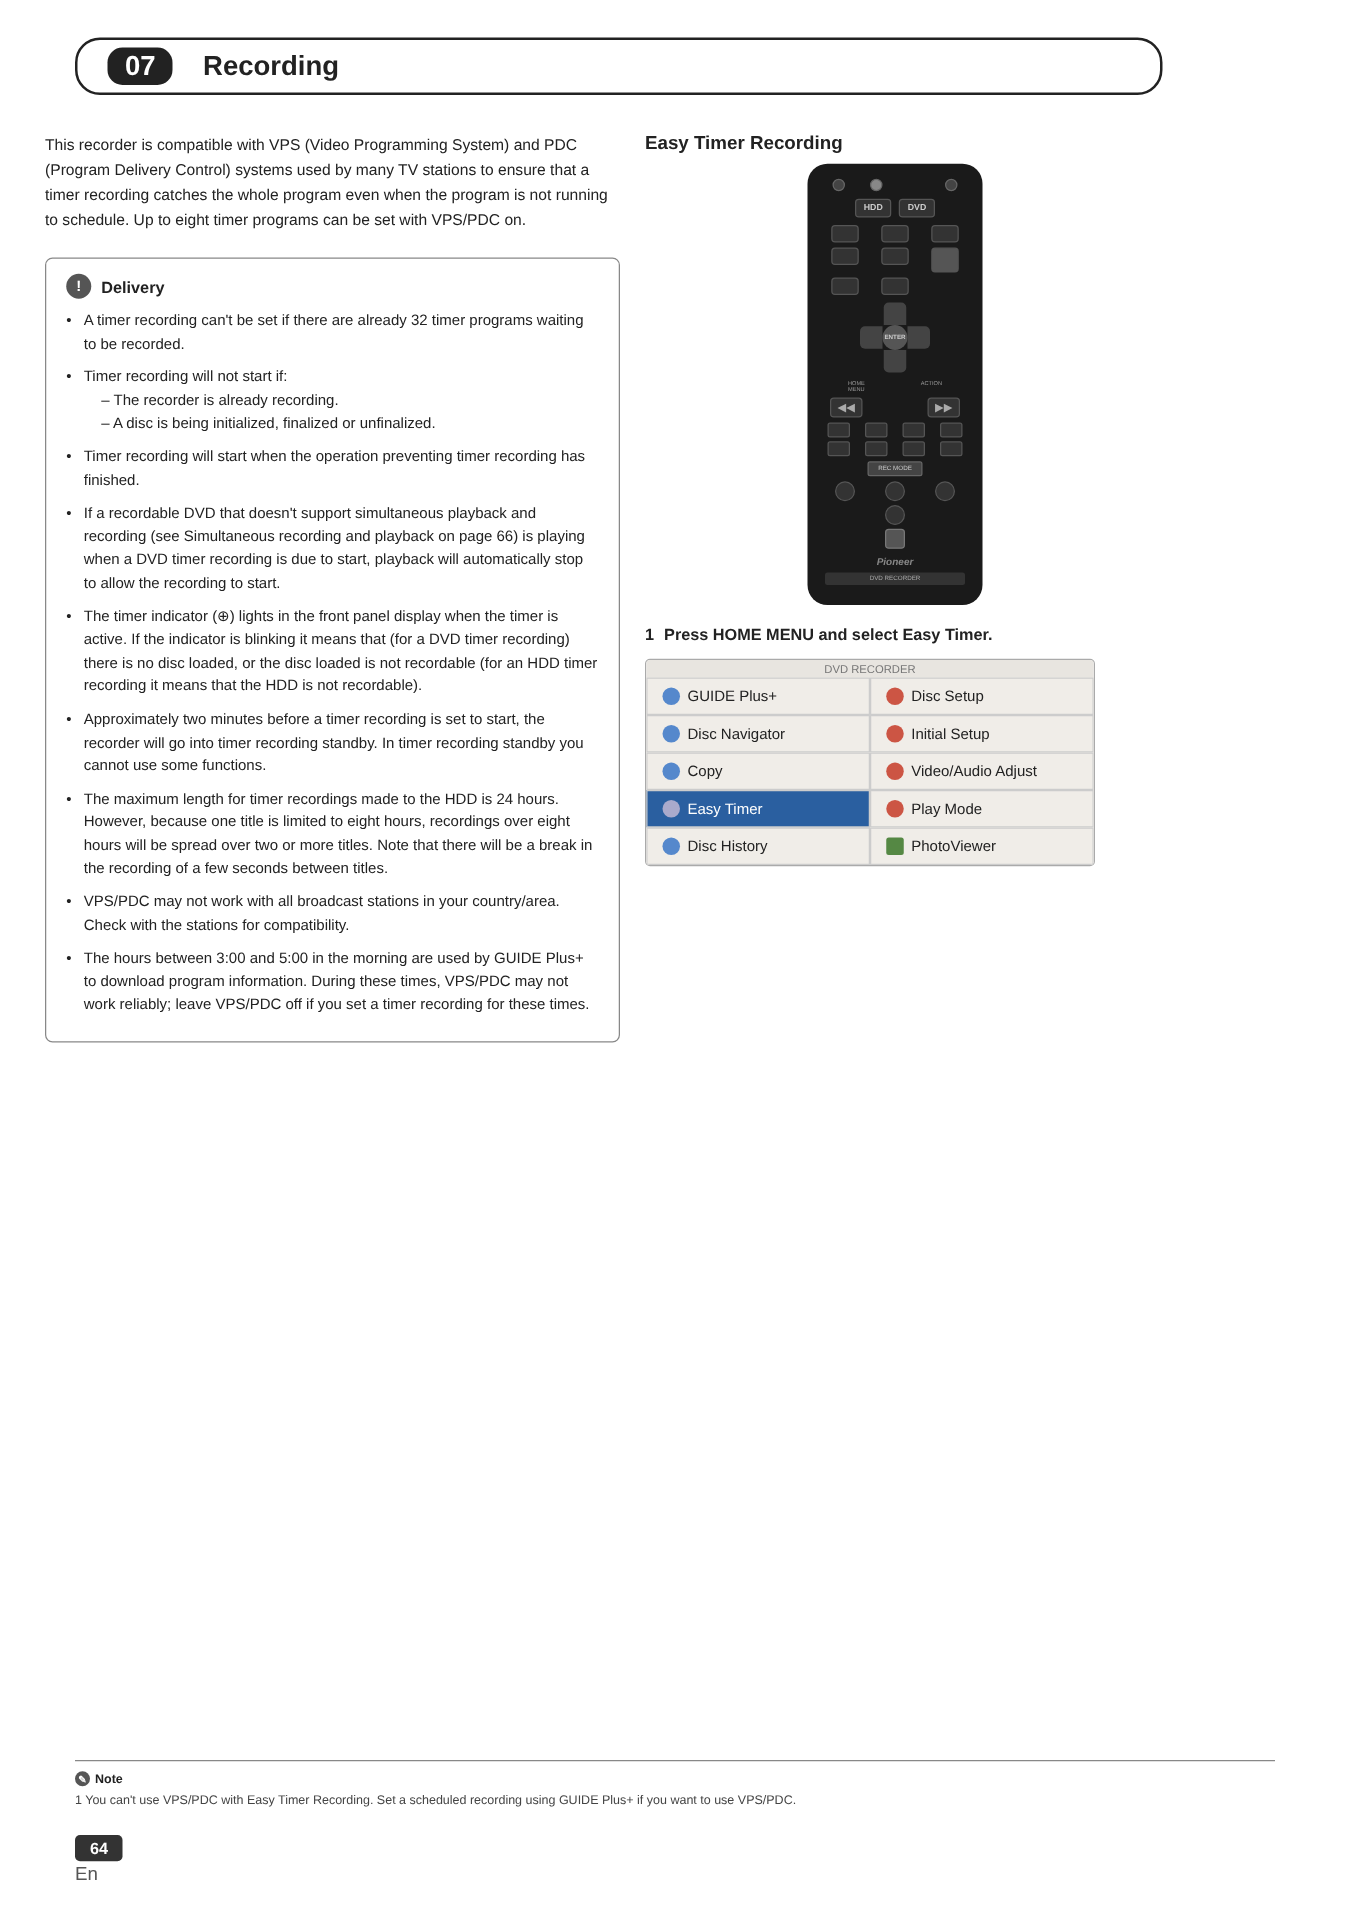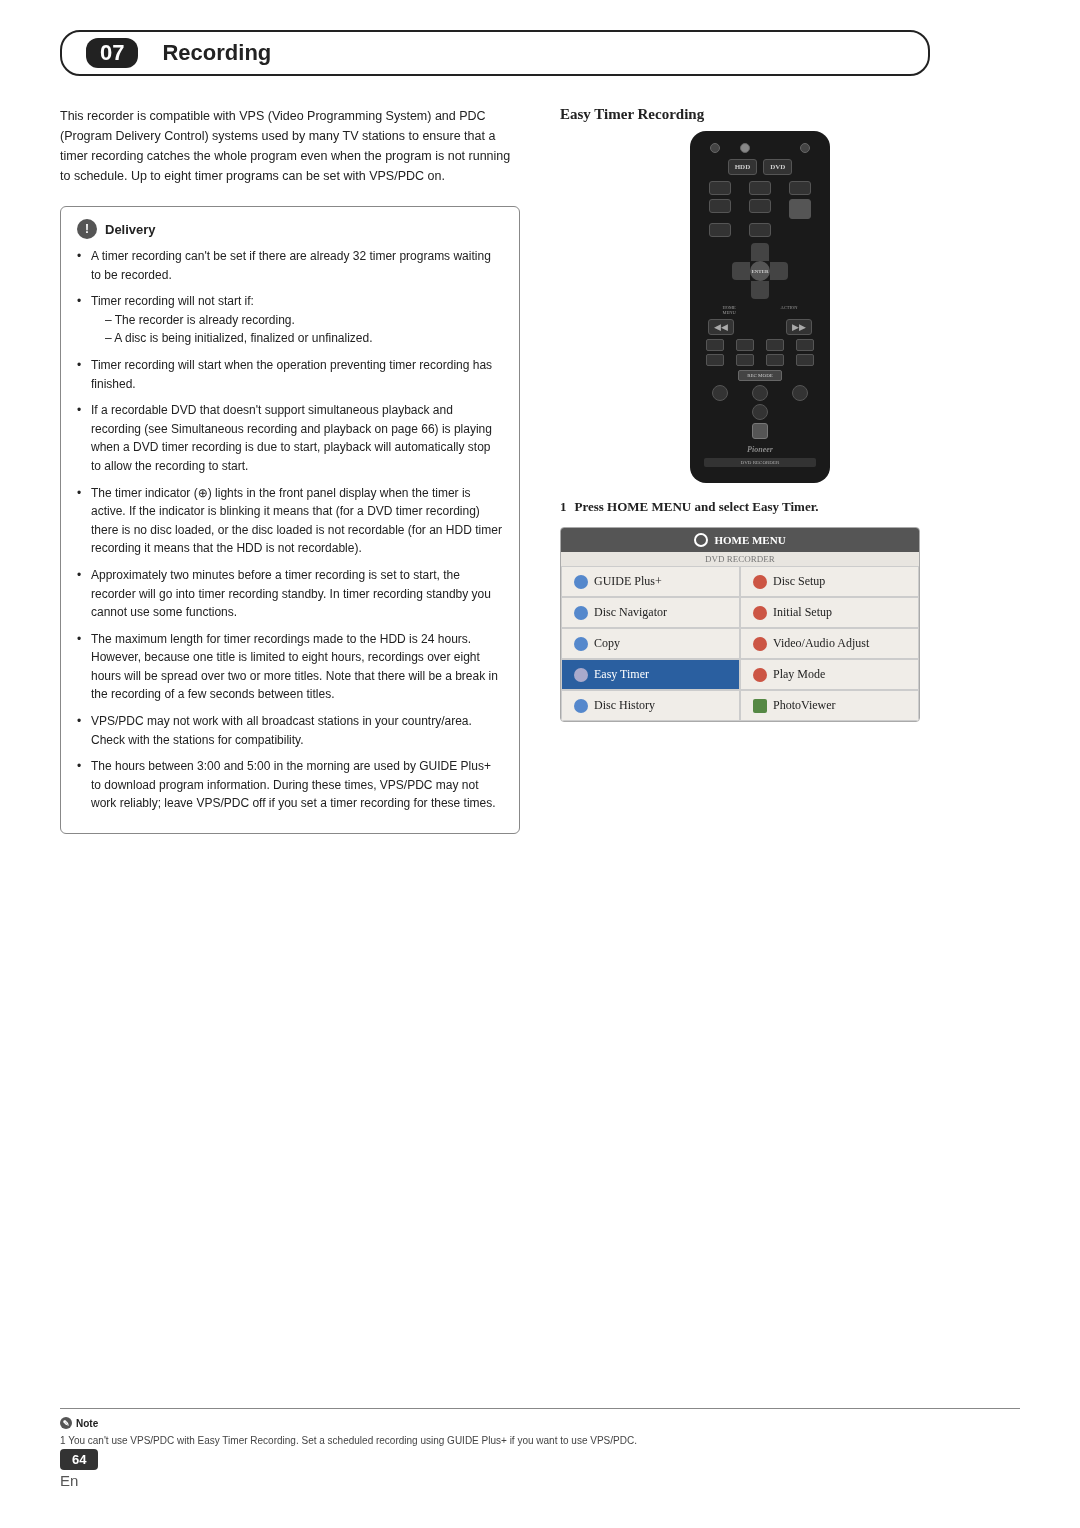--- a/index.html
+++ b/index.html
@@ -35,33 +35,32 @@
     }
     .page-title {
       font-size: 22px;
       font-weight: bold;
       color: #222;
     }
 
     
     .content-area {
       display: flex;
-      margin: 30px 60px 0 60px;
-      gap: 40px;
+      margin: 30px 60px 0 36px;
+      gap: 20px;
     }
 
     .left-col {
       flex: 1;
       max-width: 460px;
     }
 
     .right-col {
       flex: 1;
       max-width: 400px;
-      font-family: Liberation Serif, serif;
     }
 
     
     .intro-text {
       font-size: 12.5px;
       line-height: 1.6;
       margin-bottom: 20px;
       color: #222;
     }
 
@@ -590,24 +589,20 @@
         <div class="remote-dvd-label">DVD RECORDER</div>
       </div>
     </div>
 
     <div class="step-instruction">
       <span class="step-num">1</span>
       <span>Press HOME MENU and select Easy Timer.</span>
     </div>
 
     <div class="menu-screenshot">
-      <div class="menu-title-bar">
-        <span class="menu-title-icon"></span>
-        <span>HOME MENU</span>
-      </div>
       <div style="text-align:center;font-size:9px;color:#777;background:#e8e5e0;padding:2px;">DVD RECORDER</div>
       <div class="menu-grid">
 
         <div class="menu-item">
           <div class="menu-item-icon" style="background:#5588cc;border-radius:50%;"></div>
           <span>GUIDE Plus+</span>
         </div>
         <div class="menu-item">
           <div class="menu-item-icon" style="background:#cc5544;border-radius:50%;"></div>
           <span>Disc Setup</span>
@@ -656,16 +651,16 @@
 
 <div style="position:absolute;bottom:80px;left:60px;right:60px;">
   <div class="footer-divider"></div>
   <div class="footer-note-label">
     <div class="footer-note-icon">✎</div>
     <span>Note</span>
   </div>
   <div class="footer-note-text">1  You can't use VPS/PDC with Easy Timer Recording. Set a scheduled recording using GUIDE Plus+ if you want to use VPS/PDC.</div>
 </div>
 
-<div style="position:absolute;bottom:39px;left:60px;">
+<div style="position:absolute;bottom:20px;left:60px;">
   <div class="page-num-box">64</div>
   <div class="page-num-en">En</div>
 </div>
 
 </body></html>

